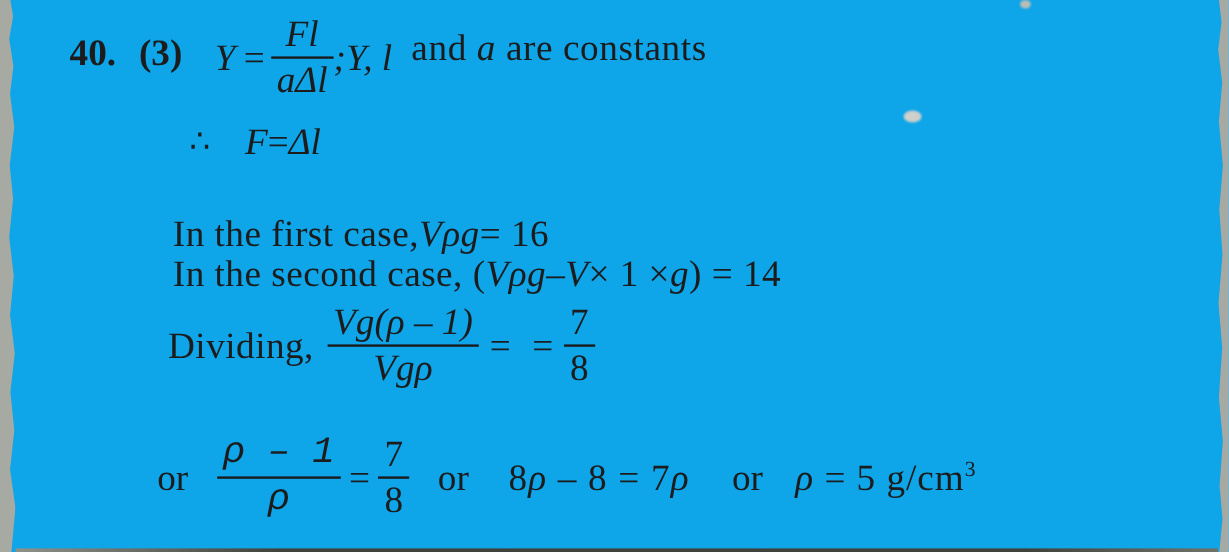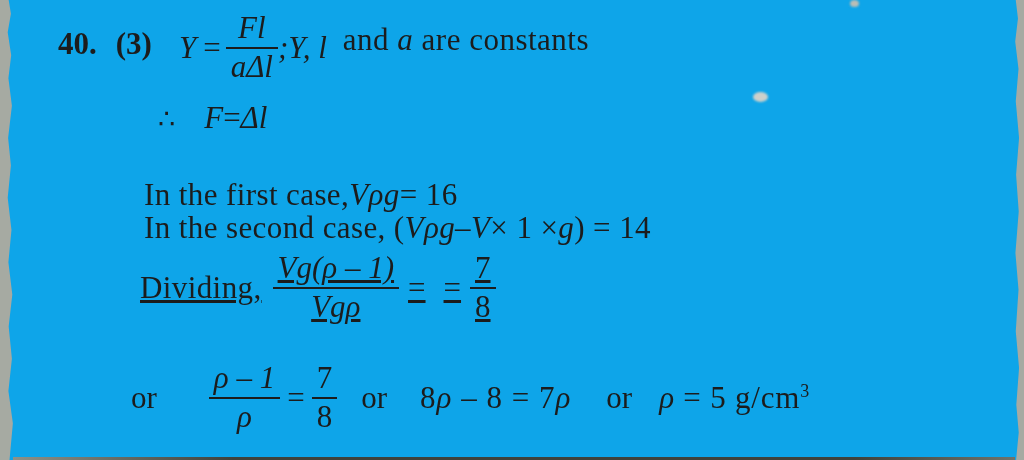--- a/index.html
+++ b/index.html
@@ -44,31 +44,31 @@
   .l1 .lhs{margin-right:7px;}
   .l1 .eqs{margin-right:5px;}
   .l1 .tail{margin-left:16px;position:relative;top:-8px;letter-spacing:0.5px;text-align:right;}
 
   .l2{top:100px;left:158px;}
   .l2 .therefore{margin-right:29px;font-family:"DejaVu Serif","Liberation Serif",serif;font-size:27px;}
 
   .l3{top:147px;left:144px;letter-spacing:0.4px;margin-top:30px;}
   .l4{top:210px;left:144px;letter-spacing:0.4px;}
 
-  .l5{top:238px;left:140px;height:100px;text-decoration:underline;}
+  .l5{top:238px;left:140px;height:100px;}
   .l5 .label{margin-right:11px;letter-spacing:0.4px;}
   .l5 .eq{margin:0 9px;}
 
   .l6{top:352px;left:131px;height:92px;}
   .l6 .or2{margin-left:24px;}
   .l6 .expr{margin-left:33px;letter-spacing:1px;}
   .l6 .or3{margin-left:35px;}
   .l6 .result{margin-left:27px;letter-spacing:0.8px;}
   .l6 .eq{margin:0 7px;}
-  .l6 .fr1{margin-left:52px;}
+  .l6 .fr1{margin-left:24px;font-family:Liberation Mono, monospace;}
   sup{font-size:0.58em;line-height:0;}
 </style>
 </head>
 <body>
 
 <div class="page">
 
   <div class="edge edge-left"></div>
   <div class="edge edge-right"></div>
   <div class="bottom-rule"></div>

